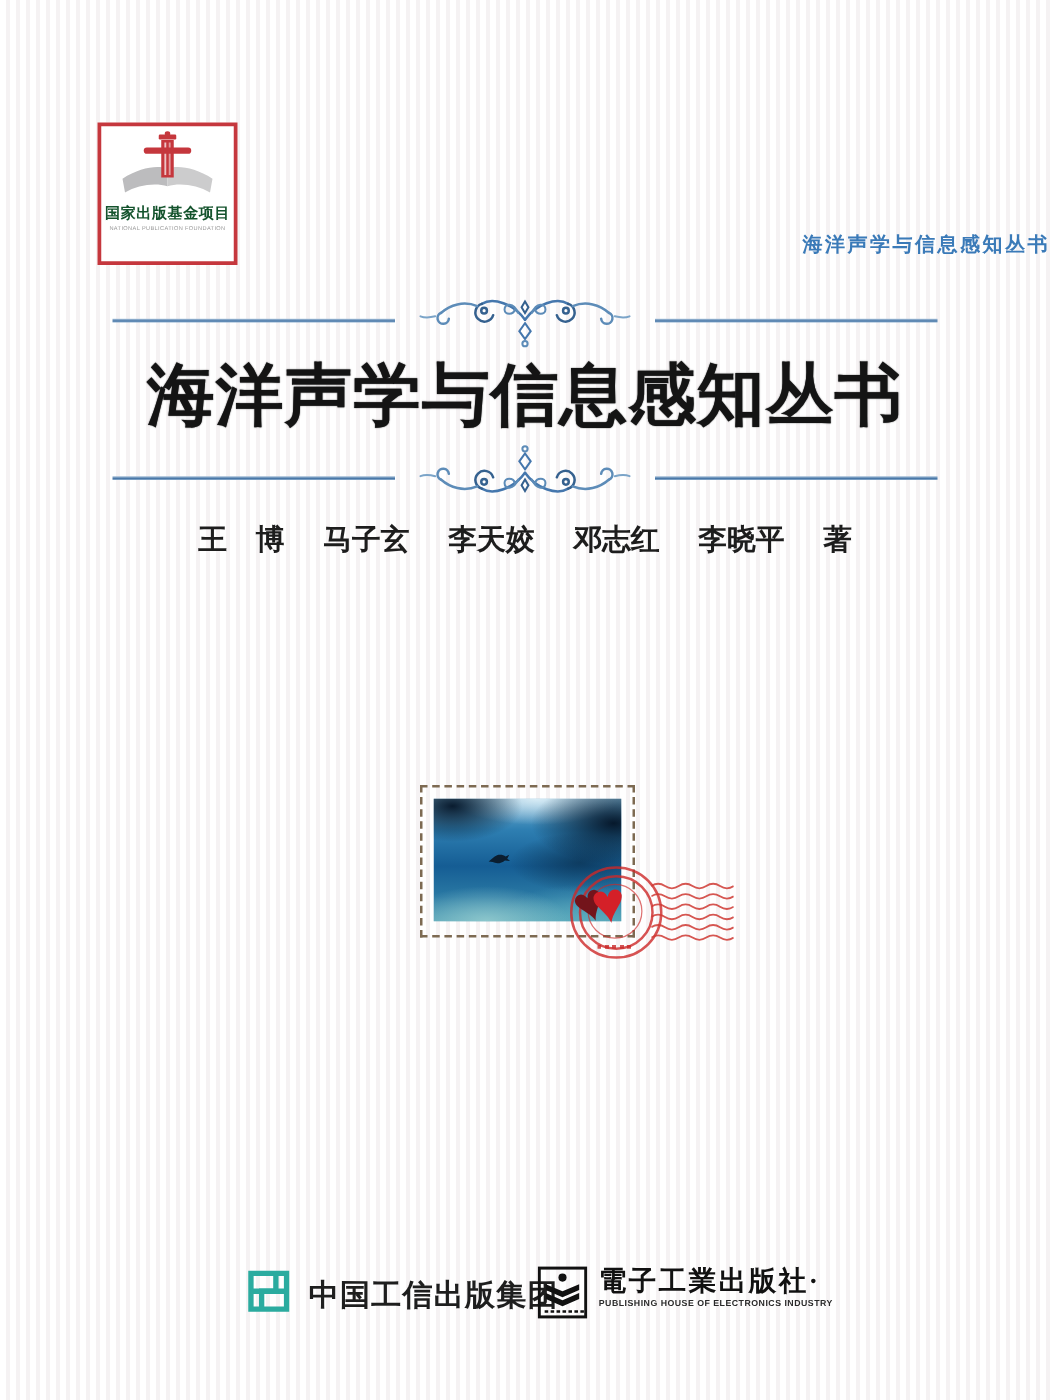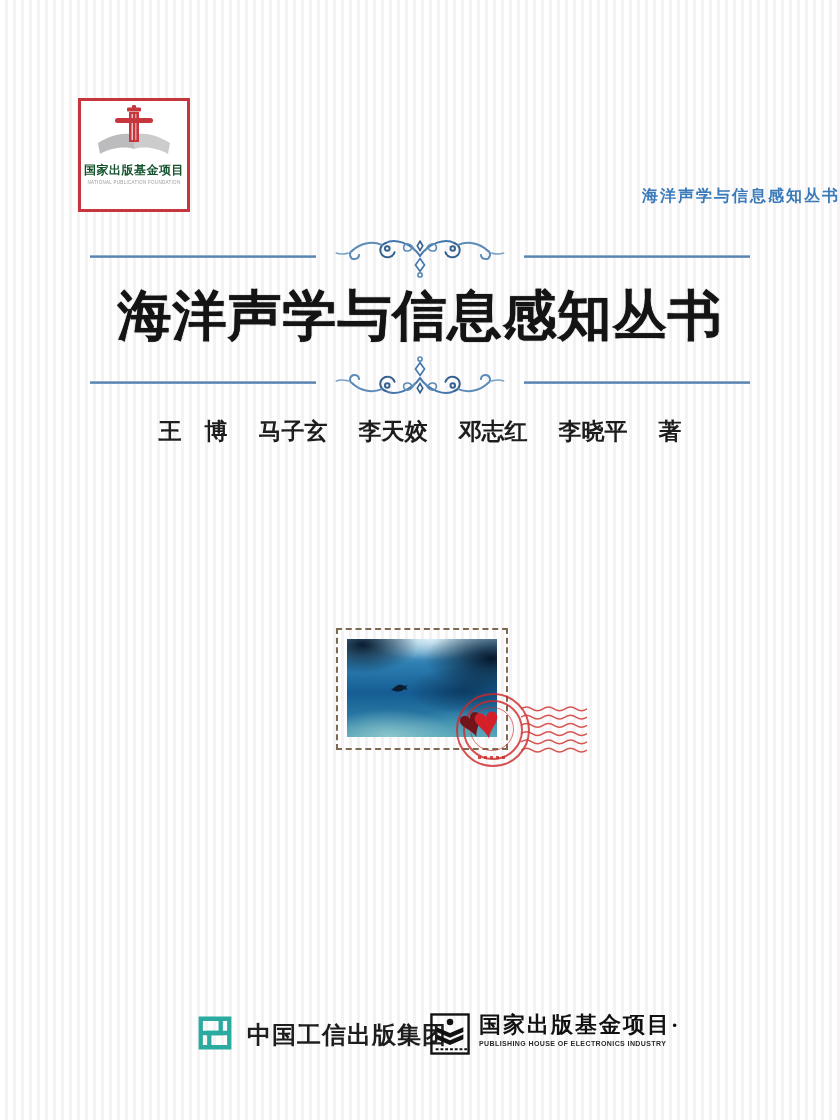--- a/index.html
+++ b/index.html
@@ -205,19 +205,19 @@
         <svg width="40" height="44" viewBox="0 0 42 44">
           <rect x="1.5" y="1.5" width="39" height="41" fill="none" stroke="#111" stroke-width="2.5"></rect>
           <circle cx="21" cy="9.5" r="3.4" fill="#111"></circle>
           <path d="M7,15 L21,21 L35,15 L35,20 L21,26 L7,20 Z" fill="#111"></path>
           <path d="M7,22.5 L21,28.5 L35,22.5 L35,27.5 L21,33.5 L7,27.5 Z" fill="#111"></path>
           <rect x="6" y="37" width="30" height="2.4" fill="none"></rect>
           <path d="M6,38 h3 m2,0 h3 m2,0 h3 m2,0 h3 m2,0 h3 m2,0 h3 m2,0 h3" stroke="#111" stroke-width="2.2"></path>
         </svg>
       </span>
       <div class="pub2-text">
-        <span class="pub2-name">国家出版基金项目·</span>
+        <span class="pub2-name">電子工業出版社·</span>
         <span class="pub2-en">PUBLISHING HOUSE OF ELECTRONICS INDUSTRY</span>
       </div>
     </div>
   </div>
 
 </div>
 
 </body></html>

